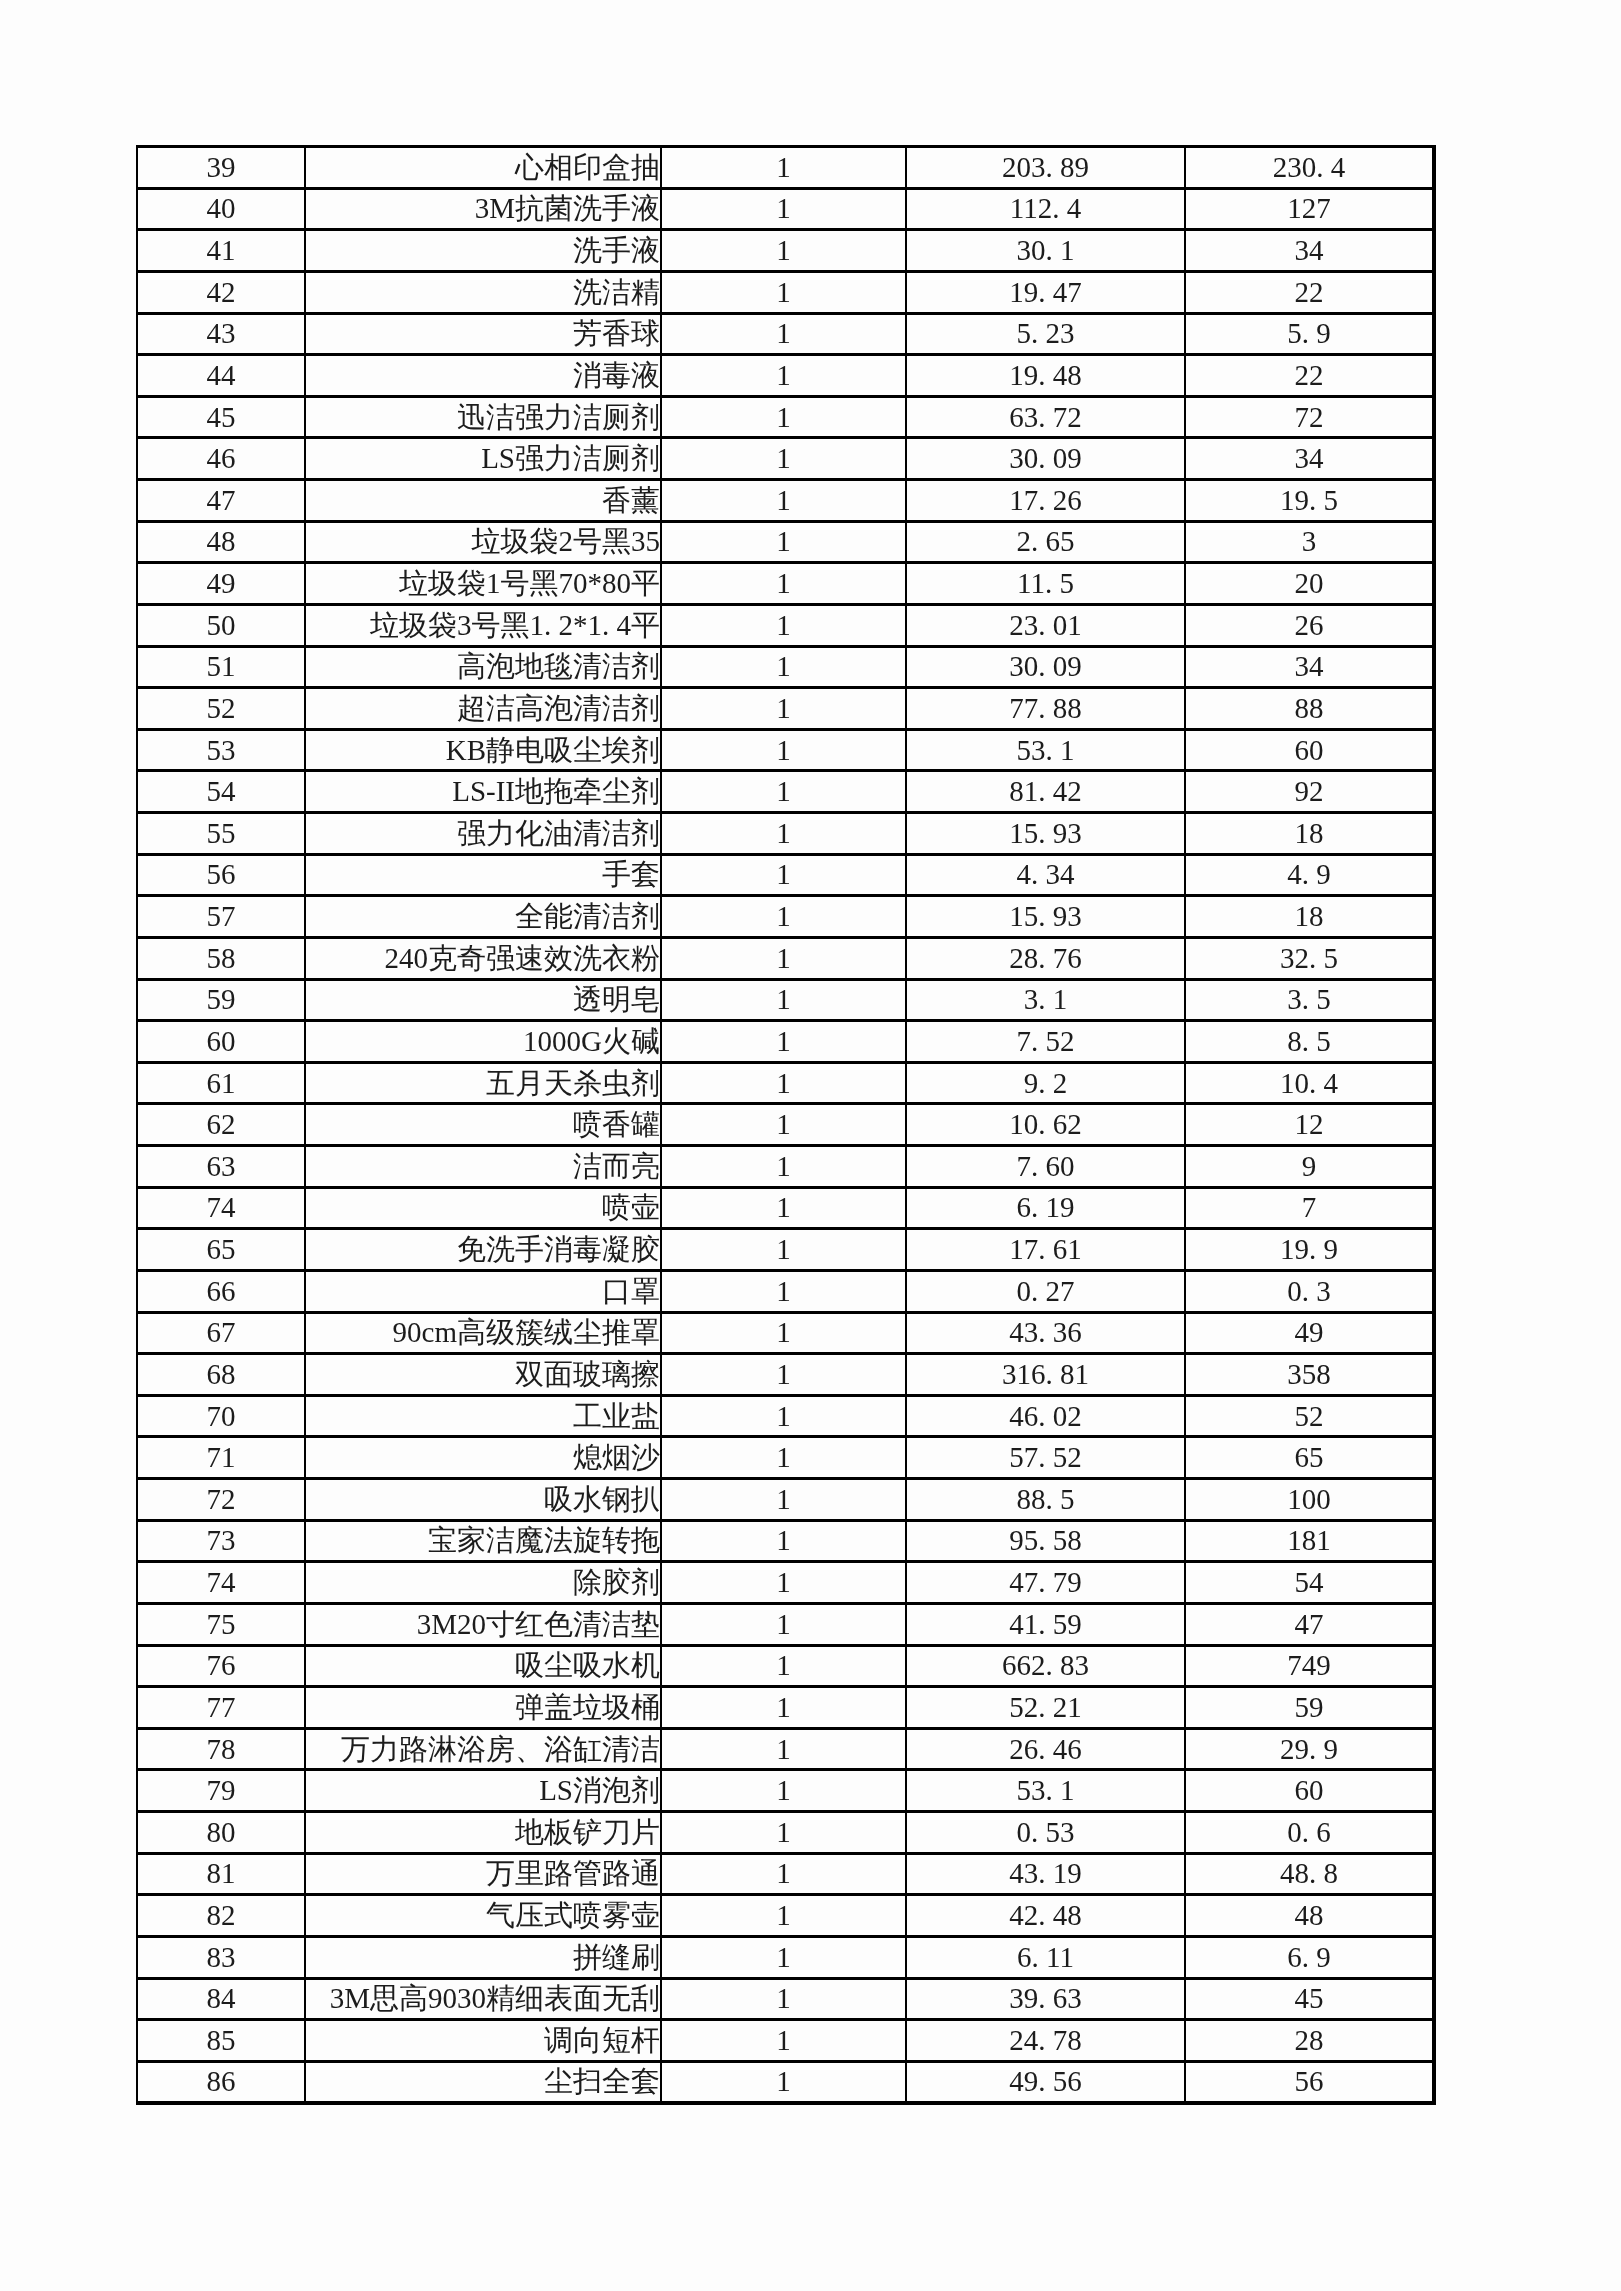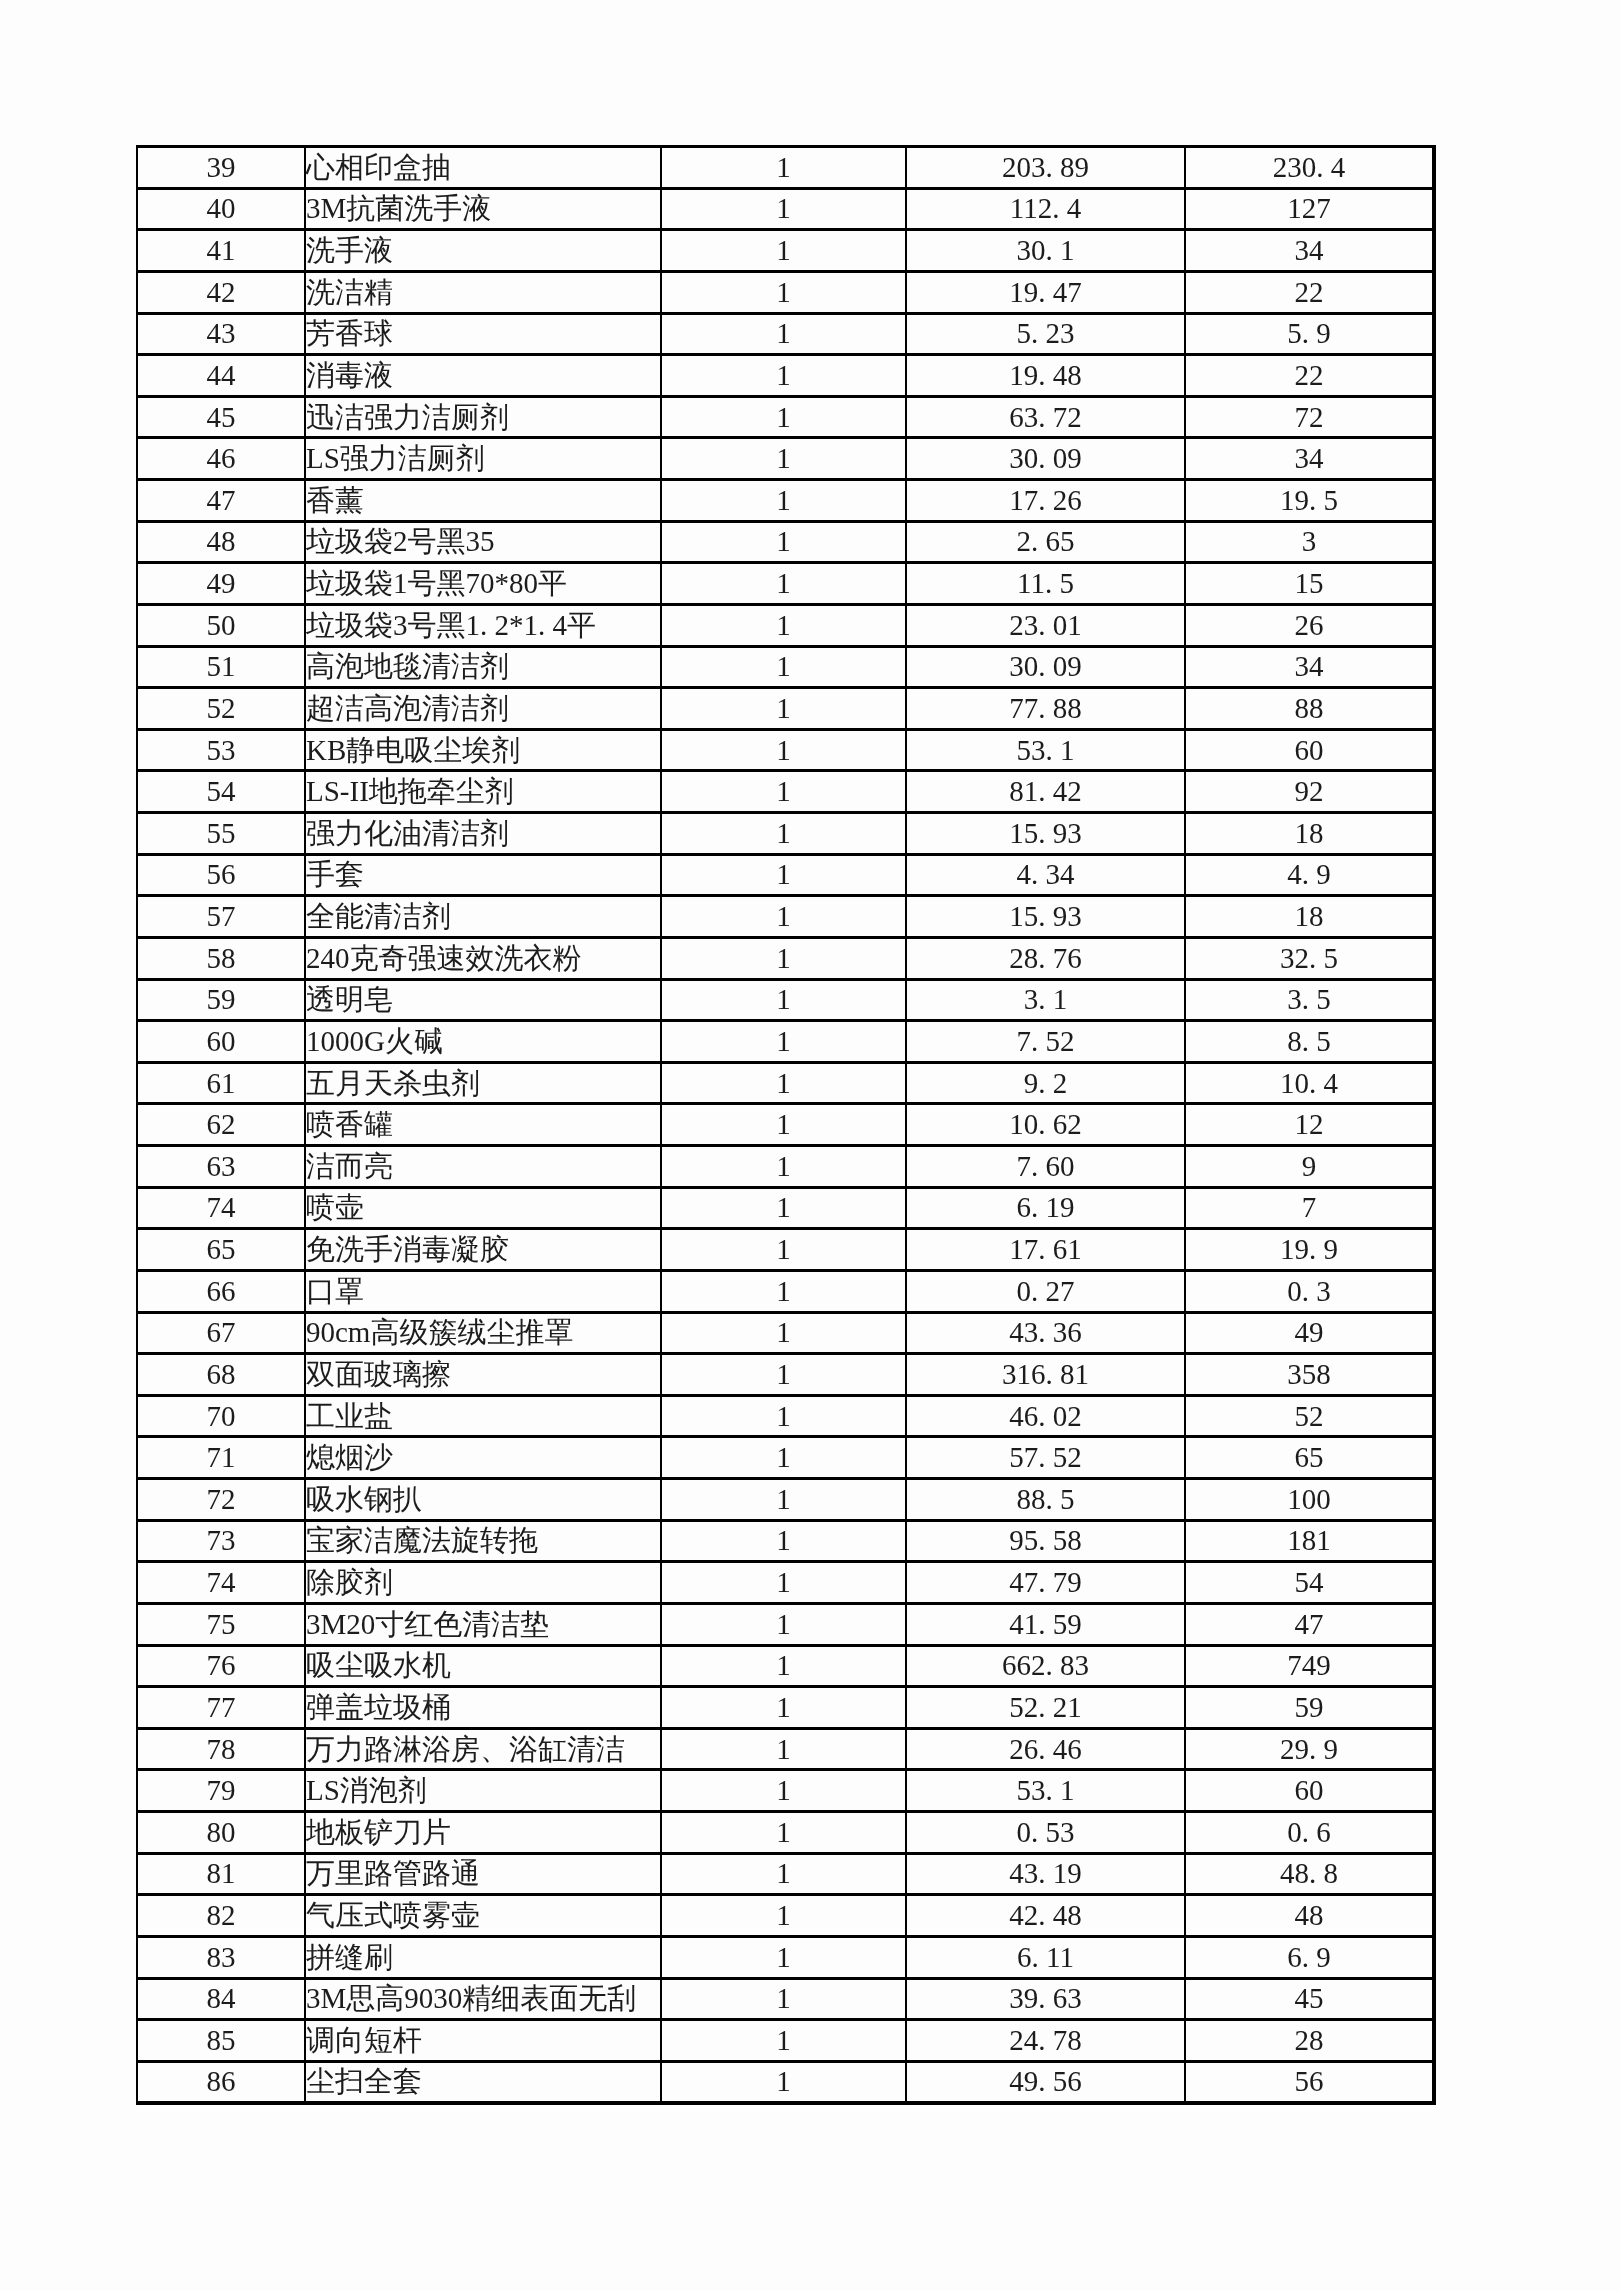--- a/index.html
+++ b/index.html
@@ -39,21 +39,21 @@
     border-bottom-width: 3.9px;
     font-size: 29px;
     line-height: 1;
     vertical-align: middle;
     white-space: nowrap;
     overflow: hidden;
     padding: 0;
   }
   table.items tr { height: 41px; }
   td.num-cell   { text-align: center; }
-  td.name-cell  { text-align: left; padding-left: 3.9px; }
+  td.name-cell  { text-align: right; padding-left: 3.9px; }
   td.qty-cell   { text-align: center; }
   td.price-cell { text-align: center; }
 </style>
 </head>
 <body>
 
 <div class="page">
   <table class="items">
     <colgroup>
       <col style="width:168px">
@@ -131,21 +131,21 @@
           <td class="name-cell">垃圾袋2号黑35</td>
           <td class="qty-cell">1</td>
           <td class="price-cell">2. 65</td>
           <td class="price-cell">3</td>
         </tr>
         <tr>
           <td class="num-cell">49</td>
           <td class="name-cell">垃圾袋1号黑70*80平</td>
           <td class="qty-cell">1</td>
           <td class="price-cell">11. 5</td>
-          <td class="price-cell">15</td>
+          <td class="price-cell">20</td>
         </tr>
         <tr>
           <td class="num-cell">50</td>
           <td class="name-cell">垃圾袋3号黑1. 2*1. 4平</td>
           <td class="qty-cell">1</td>
           <td class="price-cell">23. 01</td>
           <td class="price-cell">26</td>
         </tr>
         <tr>
           <td class="num-cell">51</td>

